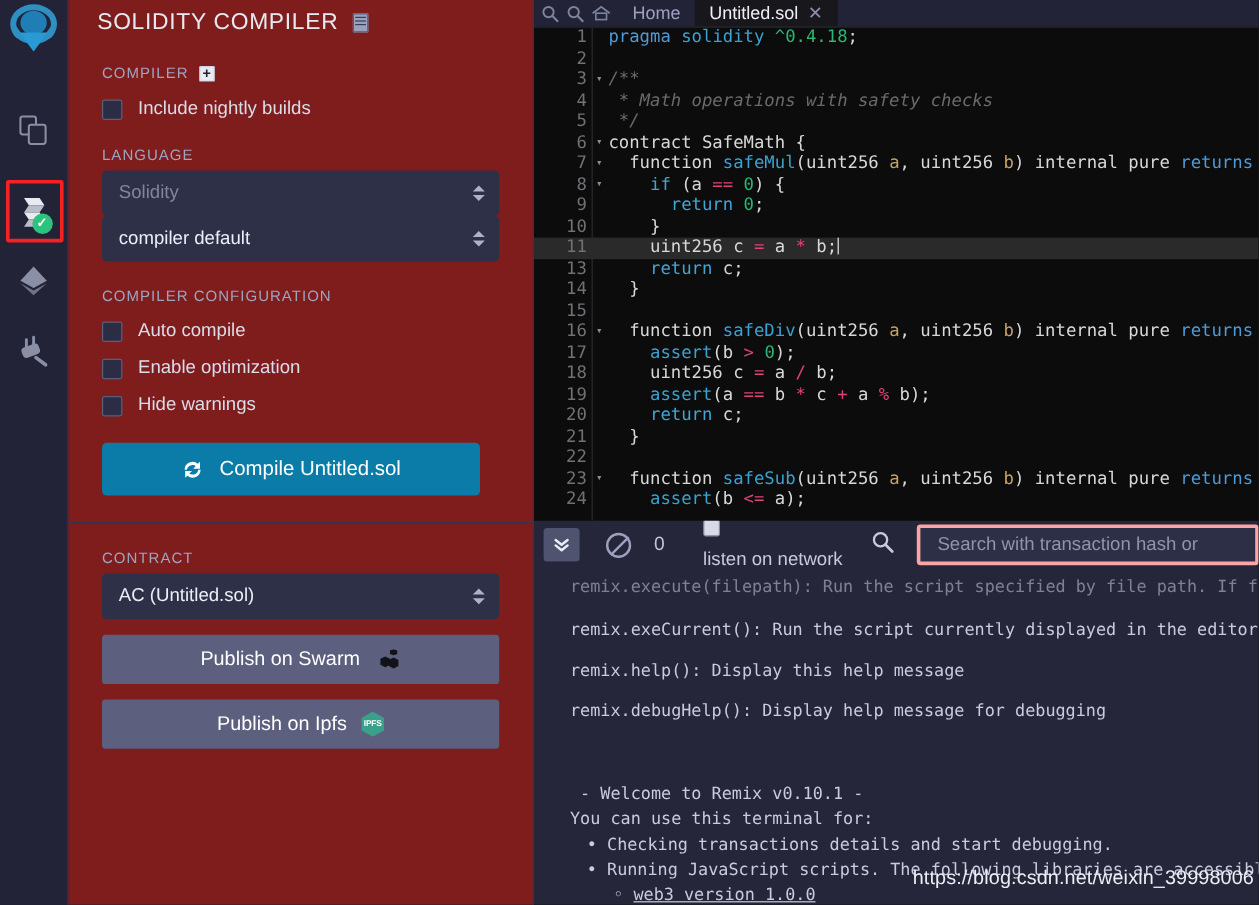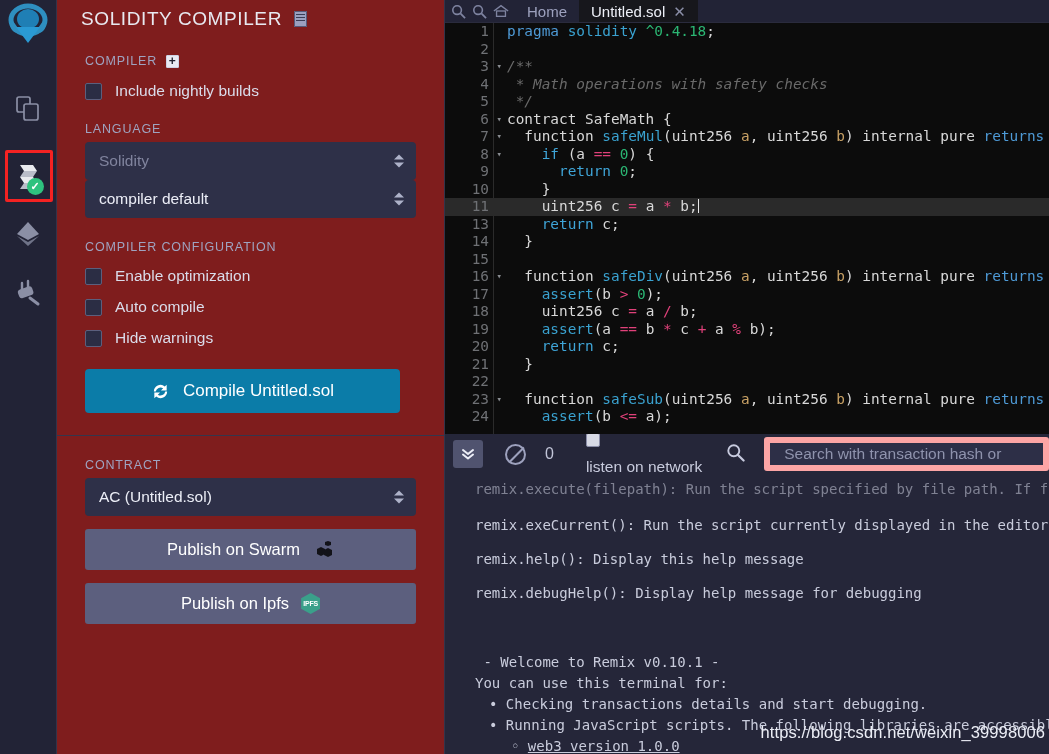--- a/index.html
+++ b/index.html
@@ -178,21 +178,21 @@
     display:flex;align-items:center;justify-content:center; color:#e6e8f2; cursor:pointer;
   }
   .ban { margin-left:22px; width:21px;height:21px;border:2px solid #9da1bd;border-radius:50%; position:relative; }
   .ban:after{ content:""; position:absolute; left:-1px; top:8px; width:21px; height:2px; background:#9da1bd; transform:rotate(-45deg); }
   .cnt { margin-left:19px; font-size:16px; color:#c2c5d8; }
   .lon { margin-left:32px; display:flex; align-items:flex-start; gap:11px; font-size:15.5px; color:#c8cbdd;flex-direction:column; }
   .lon .chk2 { width:14px;height:14px;background:#d8dae6;border:1px solid #8a8da8; border-radius:2px; }
   .srch-ico { margin-left:24px; cursor:pointer; }
   .srch-input {
     margin-left:19px; flex:1 1 auto; height:34px; background:#2d2f47;
-    border:6px solid #fca5a5; border-radius:3px;
+    border:3px solid #fca5a5; border-radius:3px;
     display:flex; align-items:center; padding:0 14px;
     color:#8f93ad; font-size:15.5px; min-width:0;
   }
   .term-body {
     flex:1 1 auto; overflow:hidden; position:relative;
     font-family:"DejaVu Sans Mono","Liberation Mono",monospace;
     font-size:14px; line-height:34px; color:#c9ccdc;
     padding:0 0 0 30px;
   }
   .term-body .ln { white-space:pre; }
@@ -294,25 +294,25 @@
             <i class="up"></i>
             <i class="dn"></i>
           </span>
       </div>
 
       <div class="sec-label">
         <span>COMPILER CONFIGURATION</span>
       </div>
       <div class="chk-row cfg">
         <span class="chk"></span>
-        <span>Enable optimization</span>
+        <span>Auto compile</span>
       </div>
       <div class="chk-row cfg">
         <span class="chk"></span>
-        <span>Auto compile</span>
+        <span>Enable optimization</span>
       </div>
       <div class="chk-row cfg">
         <span class="chk"></span>
         <span>Hide warnings</span>
       </div>
     </div>
 
     <div class="compile-btn">
       <span class="refresh-ico">
         <svg width="19" height="19" viewBox="0 0 20 20">

